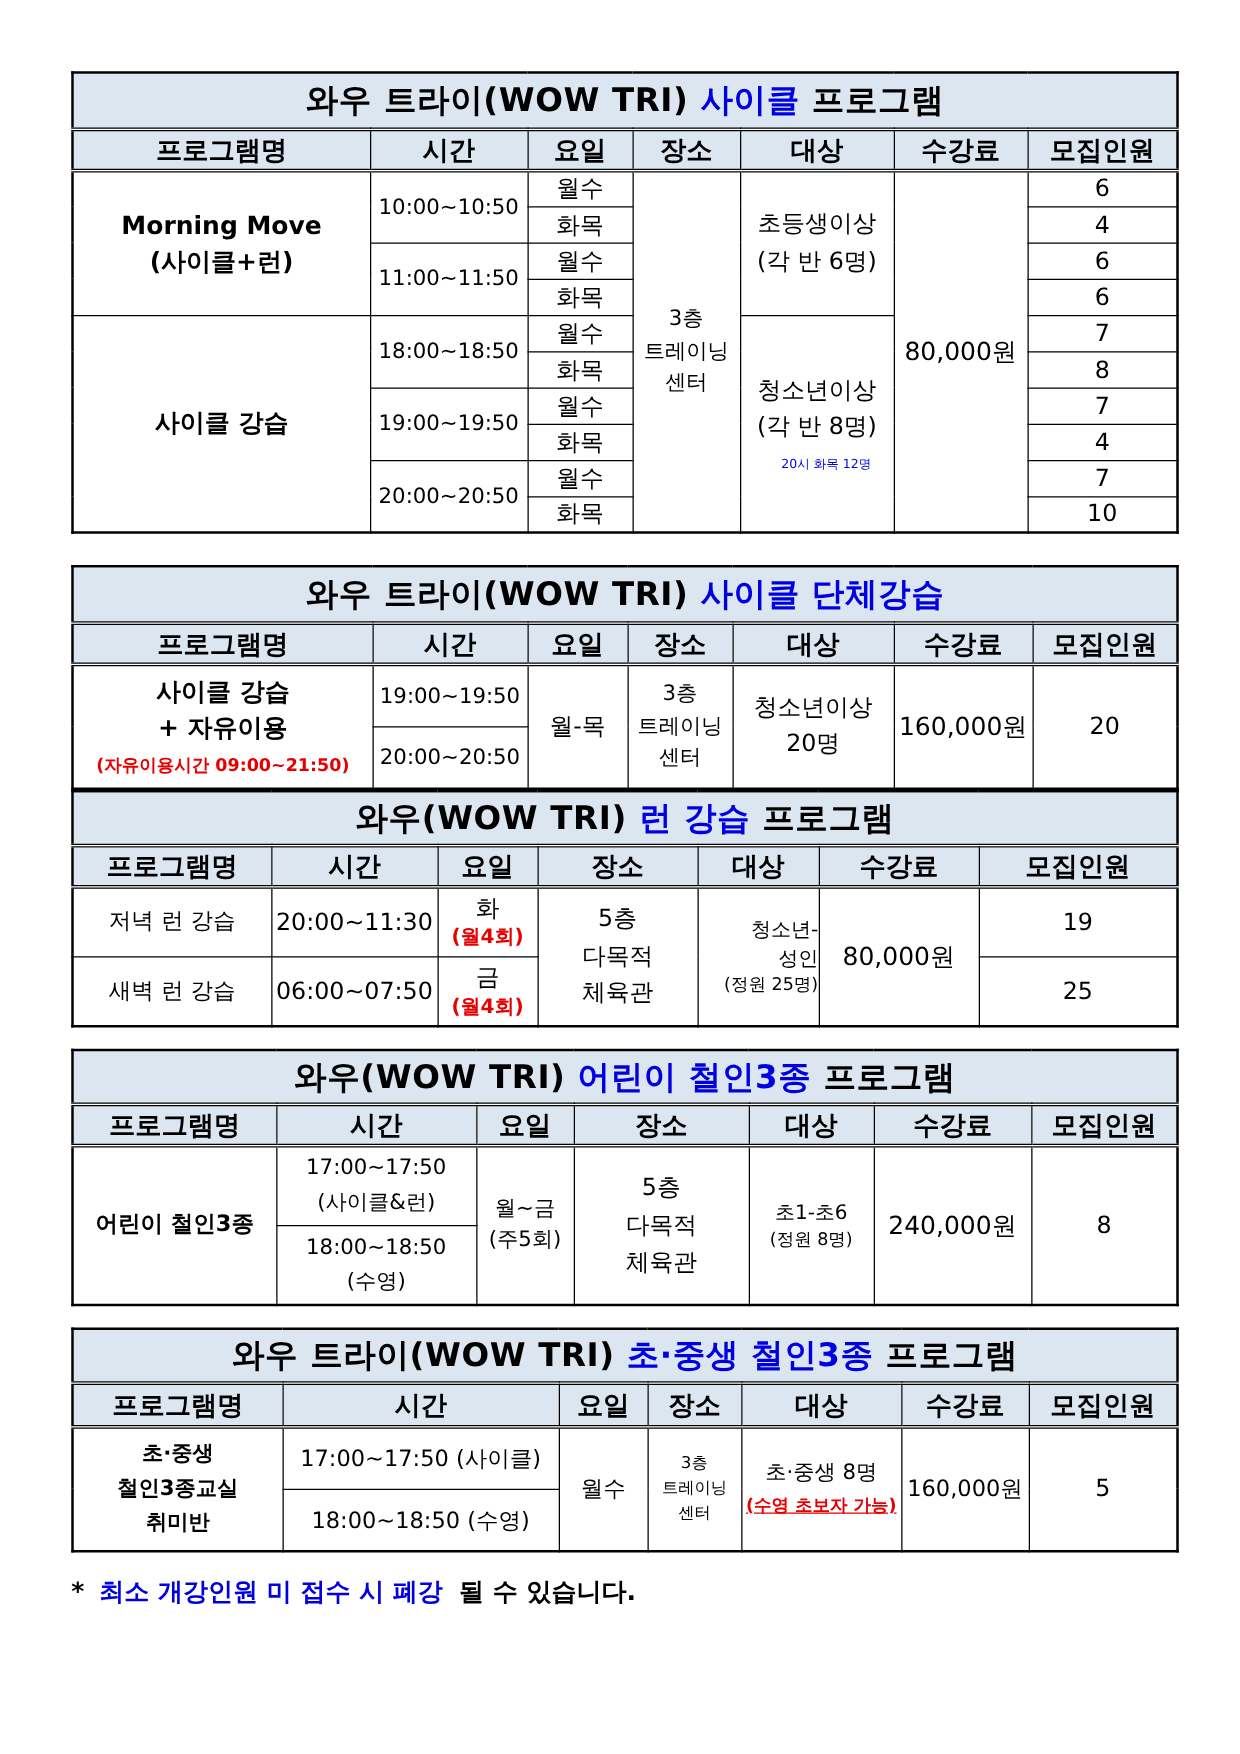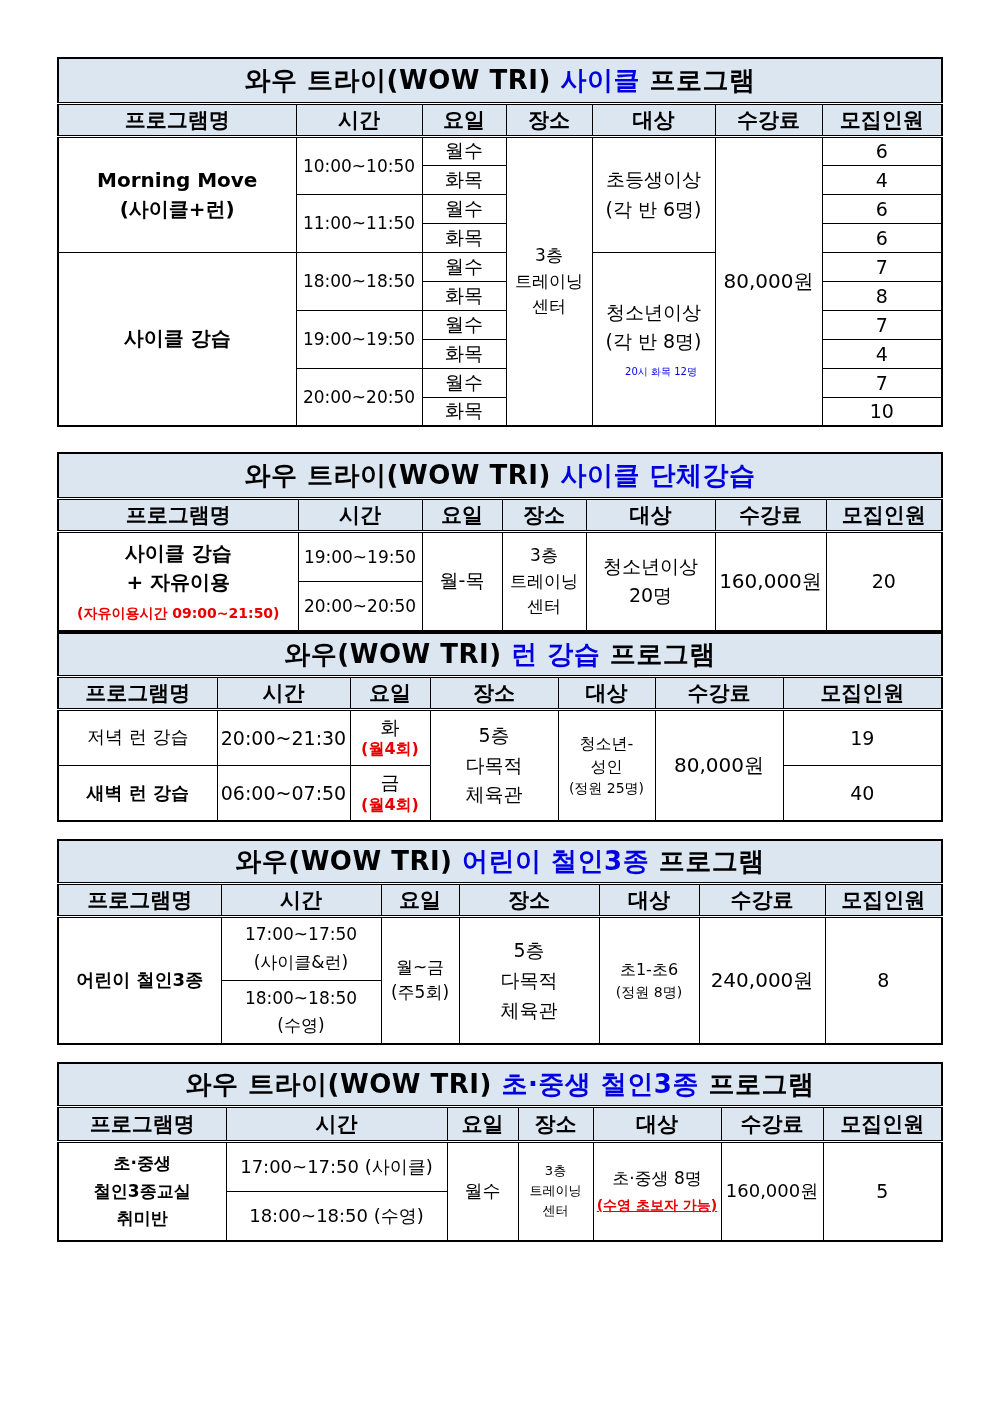--- a/index.html
+++ b/index.html
@@ -64,21 +64,21 @@
   
   .t2 tr.body{height:50px;}
   .sub-red{font-size:14px;font-weight:600;margin-top:6px;}
 
   
   .t3 tr.body{height:56px;}
   .t3 .time-cell{font-size:19px;}
   .t3 .day-cell{font-size:19px;line-height:1.3;}
   .t3 .day-cell .sub{font-size:16px;font-weight:600;}
   .t3 .place-cell{font-size:19px;line-height:1.55;}
-  .t3 .target-cell{font-size:16px;line-height:1.45;}
+  .t3 .target-cell{font-size:16px;line-height:1.45;text-align:right;}
   .t3 .target-cell .smaller{font-size:14px;}
 
   
   .t4 tr.body{height:64px;}
   .t4 .time-cell{font-size:17px;line-height:1.6;}
   .t4 .day-cell{font-size:17px;line-height:1.5;}
   .t4 .place-cell{font-size:19px;line-height:1.6;}
   .t4 .target-cell{font-size:16px;line-height:1.5;}
   .t4 .target-cell .smaller{font-size:14px;}
   .t4 .prog-name{font-size:18px;}
@@ -282,46 +282,46 @@
       <td>프로그램명</td>
       <td>시간</td>
       <td>요일</td>
       <td>장소</td>
       <td>대상</td>
       <td>수강료</td>
       <td>모집인원</td>
     </tr>
     <tr class="body">
       <td class="prog-name" style="font-weight:500;font-size:18px;">저녁 런 강습</td>
-      <td class="time-cell">20:00~21:30</td>
+      <td class="time-cell">20:00~11:30</td>
       <td class="day-cell">
         <div>화</div>
         <div class="sub red">(월4회)</div>
       </td>
       <td rowspan="2" class="place-cell">
         <div>5층</div>
         <div>다목적</div>
         <div>체육관</div>
       </td>
       <td rowspan="2" class="target-cell">
         <div>청소년-</div>
         <div>성인</div>
         <div class="smaller">(정원 25명)</div>
       </td>
       <td rowspan="2" class="fee-cell">80,000원</td>
       <td class="cap-cell">19</td>
     </tr>
     <tr class="body">
-      <td class="prog-name" style="font-weight:700;font-size:18px;">새벽 런 강습</td>
+      <td class="prog-name" style="font-weight:400;font-size:18px;">새벽 런 강습</td>
       <td class="time-cell">06:00~07:50</td>
       <td class="day-cell">
         <div>금</div>
         <div class="sub red">(월4회)</div>
       </td>
-      <td class="cap-cell">40</td>
+      <td class="cap-cell">25</td>
     </tr>
   </tbody>
     </table>
 
   <div class="gap-md"></div>
 
   <table class="tbl t4">
     <colgroup>
       <col style="width:163px">
         <col style="width:160px">
@@ -427,14 +427,18 @@
       </td>
       <td rowspan="2" class="fee-cell" style="font-size:18px;">160,000원</td>
       <td rowspan="2" class="cap-cell">5</td>
     </tr>
     <tr class="body">
       <td class="time-cell">18:00~18:50 (수영)</td>
     </tr>
   </tbody>
     </table>
 
+  <div class="note note2">
+    <span class="mark">*</span><span class="blue">최소 개강인원 미 접수 시 폐강</span>
+    <span>될 수 있습니다.</span>
+  </div>
 
 </div>
 
 </body></html>

